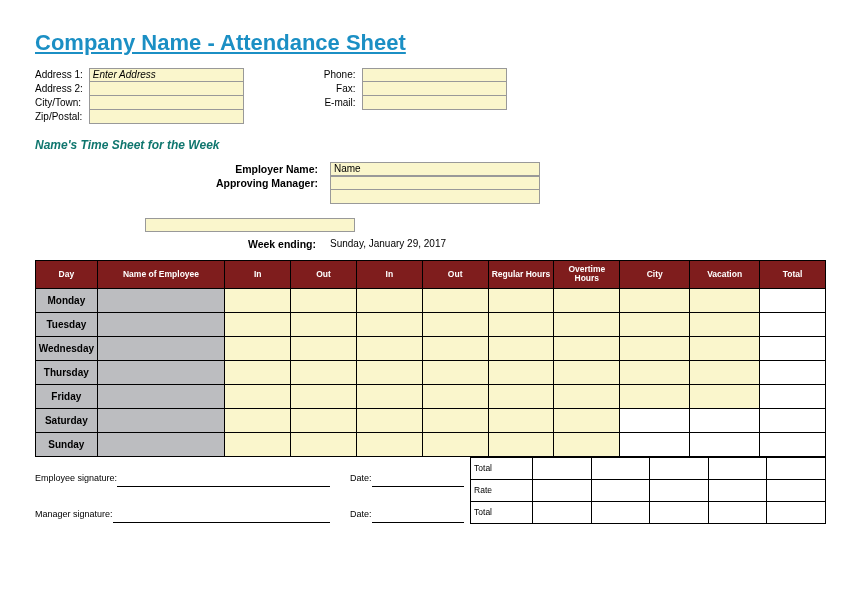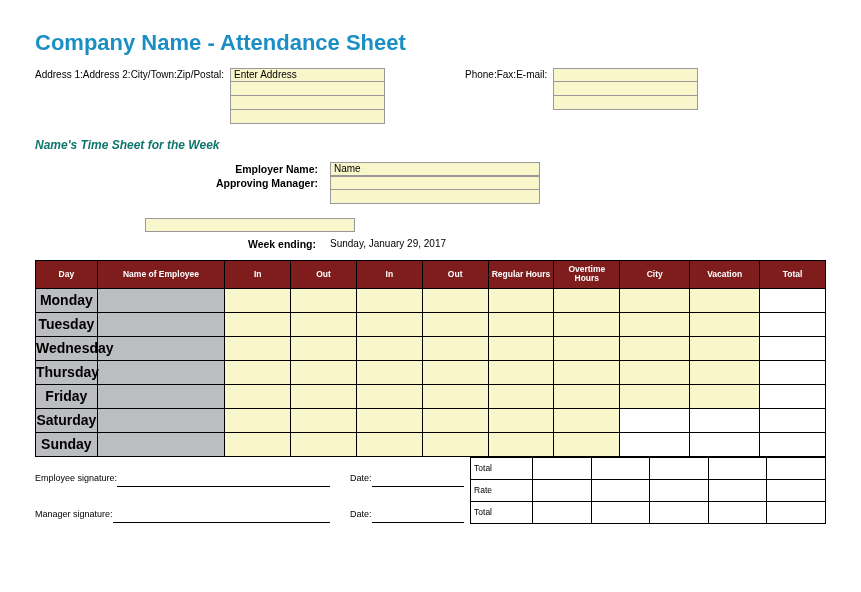--- a/index.html
+++ b/index.html
@@ -10,32 +10,33 @@
     font-size: 11px;
     color: #000;
     background: #fff;
     width: 861px;
   }
   .title {
     font-size: 22px;
     font-weight: bold;
     color: #1b8fc4;
     margin-bottom: 12px;
+    text-decoration: underline;
   }
   .header-row {
     display: flex;
     gap: 80px;
     margin-bottom: 14px;
   }
   .addr-block, .contact-block {
     display: flex;
   }
   .addr-labels, .contact-labels {
     display: flex;
-    flex-direction: row;
+    flex-direction: column;
     gap: 0;
     margin-right: 6px;
   }
   .addr-labels > div, .contact-labels > div {
     height: 14px;
     line-height: 14px;
     font-size: 10px;
     text-align: left;
   }
   .contact-labels > div { text-align: right; }
@@ -45,21 +46,21 @@
   }
   .yellow-field {
     background: #faf6cc;
     border: 1px solid #999;
     height: 14px;
     line-height: 12px;
     padding: 0 3px;
     font-size: 10px;
   }
   .yellow-field + .yellow-field { border-top: none; }
-  .addr-fields .yellow-field { width: 155px; }
+  .addr-fields .yellow-field { width: 155px; font-style: italic; }
   .contact-fields .yellow-field { width: 145px; }
 
   .subtitle {
     font-size: 12px;
     font-weight: bold;
     font-style: italic;
     color: #0f766e;
     margin: 8px 0 10px 0;
   }
 
@@ -129,21 +130,21 @@
     height: 20px;
     line-height: 1.1;
   }
   table.timesheet td {
     border: 1px solid #000;
     height: 24px;
     padding: 0;
   }
   td.day-cell {
     background: #bcbdc0;
-    font-size: 14px;
+    font-size: 10px;
     font-weight: bold;
     text-align: center;
   }
   td.name-cell { background: #bcbdc0; }
   td.input-cell { background: #faf6cc; }
   td.white-cell { background: #fff; }
 
   .col-day { width: 7.5%; }
   .col-name { width: 15.5%; }
   .col-io { width: 8%; }

